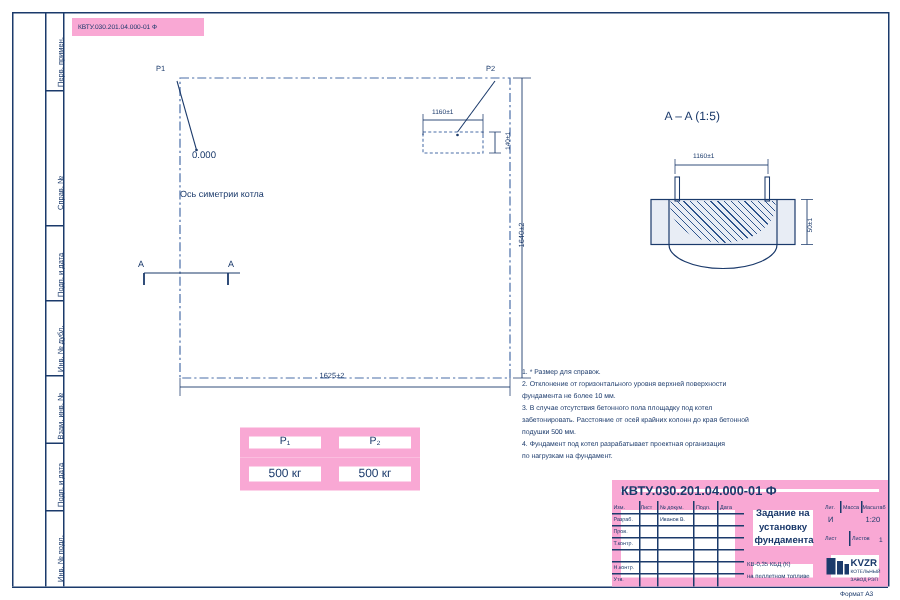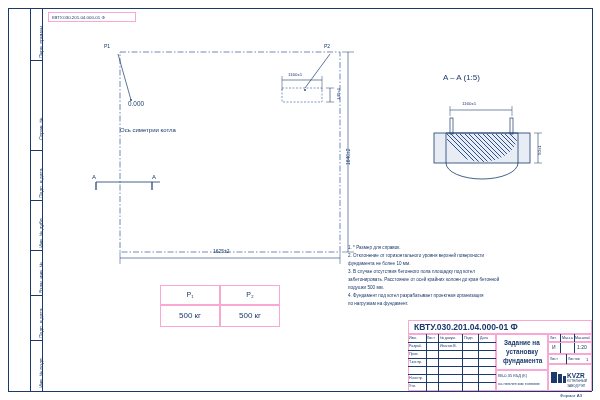--- a/index.html
+++ b/index.html
@@ -7,21 +7,21 @@
   #sheet{
     position:relative;width:600px;height:400px;background:#ffffff;
     overflow:hidden;
   }
   .ln{position:absolute;background:#1b3a6b;}
   .hl{height:1px;}
   .vl{width:1px;}
   .txt{position:absolute;color:#1b3a6b;font-size:5px;line-height:1.15;white-space:nowrap;}
   .txt.b{font-weight:bold;}
   .rot{transform-origin:0 0;transform:rotate(-90deg);}
-  .cell{position:absolute;border:1px solid #f9a8d4;box-sizing:border-box;}
+  .cell{position:absolute;border:6px solid #f9a8d4;box-sizing:border-box;}
   .ctr{display:flex;align-items:center;justify-content:center;}
   .note{position:absolute;color:#1b3a6b;font-size:4.6px;line-height:1.45;white-space:nowrap;}
   .hatch{
     background:repeating-linear-gradient(45deg,#2d538c 0px,#2d538c 0.6px,rgba(0,0,0,0) 0.6px,rgba(0,0,0,0) 3.2px);
   }
   svg{position:absolute;left:0;top:0;overflow:visible;}
 </style>
 </head>
 <body>
 

